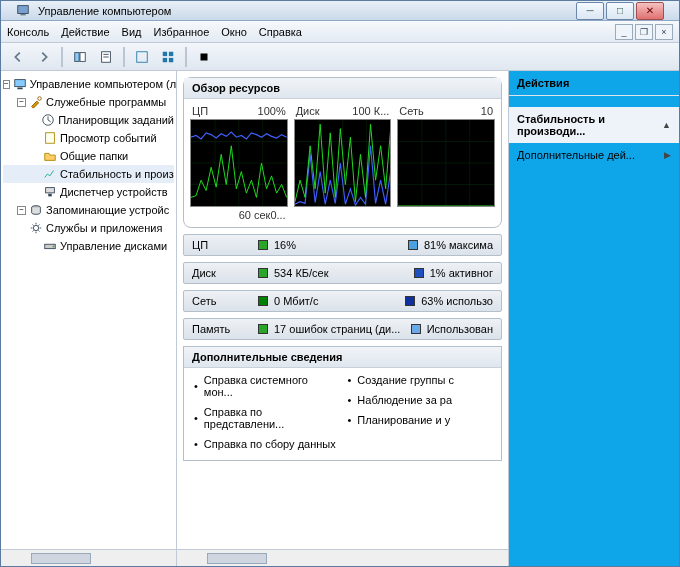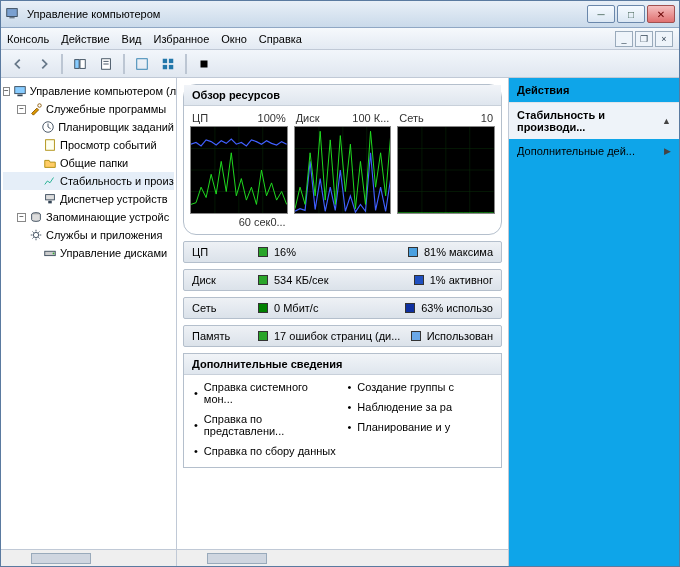--- a/index.html
+++ b/index.html
@@ -1,18 +1,18 @@
 <!DOCTYPE html>
 <html><head>
 <meta charset="utf-8">
 <style>
   * { box-sizing: border-box; margin: 0; padding: 0; font-family: "Segoe UI", Tahoma, sans-serif; font-size: 11px; }
   body { background: #d6dde7; width: 680px; height: 567px; overflow: hidden; }
   .window { width: 680px; height: 567px; border: 1px solid #5a7aa0; background: #fff; display: flex; flex-direction: column; }
-  .titlebar { height: 27px; background: linear-gradient(#e8eff7,#cadaea); display: flex; align-items: center; padding: 0 4px; border-bottom: 1px solid #8fa7c4; }
+  .titlebar { height: 20px; background: linear-gradient(#e8eff7,#cadaea); display: flex; align-items: center; padding: 0 15px; border-bottom: 1px solid #8fa7c4; }
   .titlebar .icon { width: 16px; height: 16px; margin-right: 6px; }
   .titlebar .title { flex: 1; color: #000; }
   .winbtns { display: flex; gap: 2px; }
   .winbtn { width: 28px; height: 18px; border: 1px solid #6a87ab; border-radius: 2px; display:flex; align-items:center; justify-content:center; background: linear-gradient(#f5faff,#dbe7f3); color:#354; font-size:10px; }
   .winbtn.close { background: linear-gradient(#f5c0c0,#e07070); color:#600; border-color:#a05050; }
   .menubar { height: 22px; background: linear-gradient(#f6f9fc,#e3eaf3); display:flex; align-items:center; padding: 0 6px; border-bottom:1px solid #c0c9d6; gap:12px; }
   .menubar span { color:#000; cursor:default; }
   .menubar .right { margin-left:auto; display:flex; gap:2px; }
   .mini { width:18px; height:16px; border:1px solid #9ab; background:#eef4fa; display:flex; align-items:center; justify-content:center; font-size:9px; color:#345; }
   .toolbar { height: 28px; background: linear-gradient(#f2f6fb,#e0e7f0); border-bottom:1px solid #c0c9d6; display:flex; align-items:center; padding:0 6px; gap:4px; }
@@ -24,41 +24,41 @@
   .tn { display:flex; align-items:center; gap:3px; white-space:nowrap; padding:1px 0; }
   .tn .exp { width:9px; height:9px; border:1px solid #888; background:#fff; display:flex; align-items:center; justify-content:center; font-size:8px; line-height:8px; color:#000; }
   .tn.noexp .exp { visibility:hidden; }
   .tn .ico { width:14px; height:14px; display:inline-flex; align-items:center; justify-content:center; }
   .tn.sel { background:#e5eef8; }
   .ind1 { padding-left:14px; } .ind2 { padding-left:28px; }
   .hscroll { height:17px; border-top:1px solid #c0c9d6; background:#efefef; display:flex; align-items:center; }
   .hscroll .thumb { width:60px; height:11px; background:#cfd6e0; border:1px solid #9ab; margin-left:30px; }
   .center-pane { flex:1; border-right:1px solid #c0c9d6; background:#fff; display:flex; flex-direction:column; min-width:0; }
   .center-inner { flex:1; padding:6px; overflow:hidden; display:flex; flex-direction:column; gap:6px; }
-  .panel { border:1px solid #b4bfcc; border-radius:13px; }
+  .panel { border:1px solid #b4bfcc; border-radius:8px; }
   .panel-hd { background: linear-gradient(#f1f4f8,#dfe6ee); padding:4px 8px; font-weight:bold; color:#000; border-bottom:1px solid #c8d0da; }
   .charts { padding:6px; display:flex; gap:6px; }
   .chartbox { flex:1; min-width:0; }
   .chart-top { display:flex; justify-content:space-between; font-size:10px; color:#333; padding:0 2px 2px; }
   .chart { height:88px; background:#000; border:1px solid #888; position:relative; overflow:hidden; }
   .chart svg { position:absolute; inset:0; width:100%; height:100%; }
   .chart-bot { display:flex; justify-content:flex-end; font-size:10px; color:#333; padding:2px 2px 0; }
   .barrow { border:1px solid #b4bfcc; border-radius:2px; display:flex; align-items:center; background:linear-gradient(#eef1f5,#dbe2ea); padding:4px 8px; gap:6px; font-size:11px; color:#000; }
   .barrow .name { width:60px; }
   .sq { width:10px; height:10px; display:inline-block; border:1px solid #333; }
   .barrow .v1 { flex:1; }
   .addinfo { border:1px solid #b4bfcc; border-radius:0; }
   .addinfo .cols { display:flex; padding:6px 10px 10px; gap:10px; }
   .col { flex:1; display:flex; flex-direction:column; gap:8px; }
   .bul { display:flex; align-items:center; gap:6px; color:#000; }
   .bul::before { content:"•"; }
   .actions-pane { width:170px; background:#0ea5e9; display:flex; flex-direction:column; }
   .actions-hd { padding:6px 8px; font-weight:bold; border-bottom:1px solid #dfe4ea; }
   .act-item { padding:6px 8px; display:flex; align-items:center; justify-content:space-between; color:#000; }
-  .act-item.bold { font-weight:bold; background:#eef3f9; }
+  .act-item.bold { font-weight:bold; background:#eef3f9;margin-top:11px; }
   .chev { font-size:9px; color:#444; }
   svg.ic { width:14px; height:14px; }
 </style>
 </head>
 <body>
 <div class="window">
 
   <div class="titlebar">
     <span class="icon">
       <svg class="ic" viewBox="0 0 16 16">

